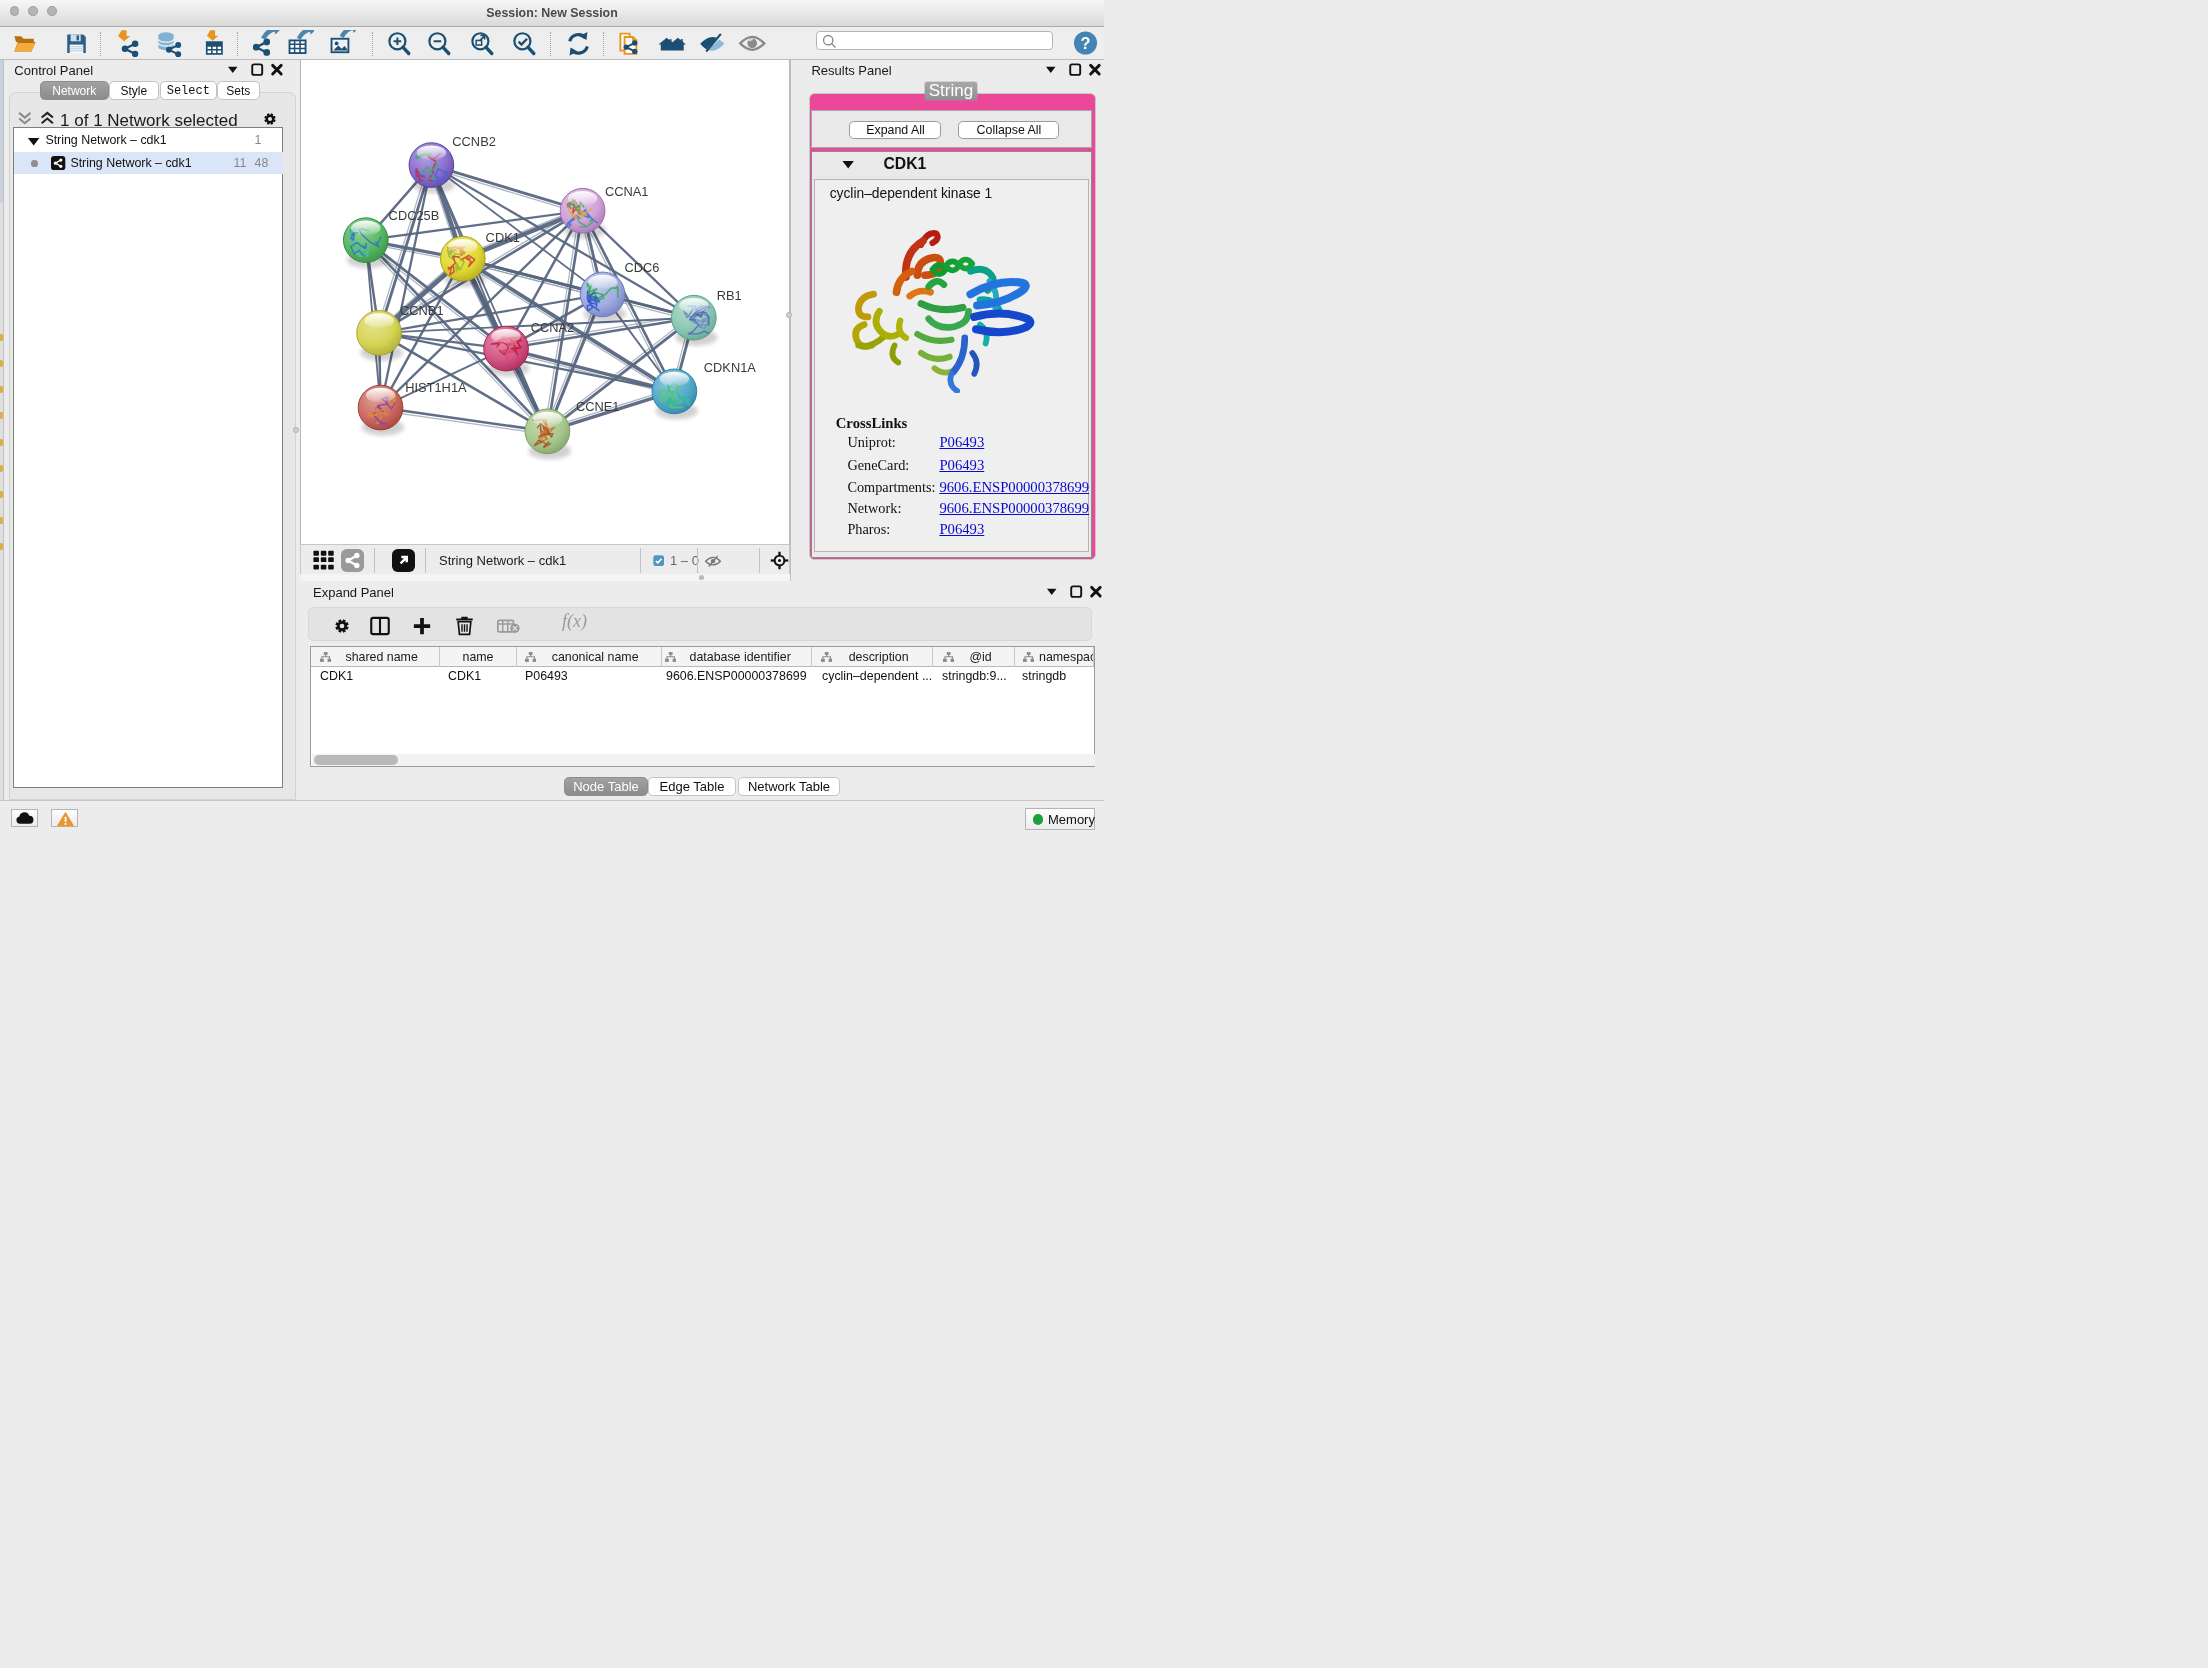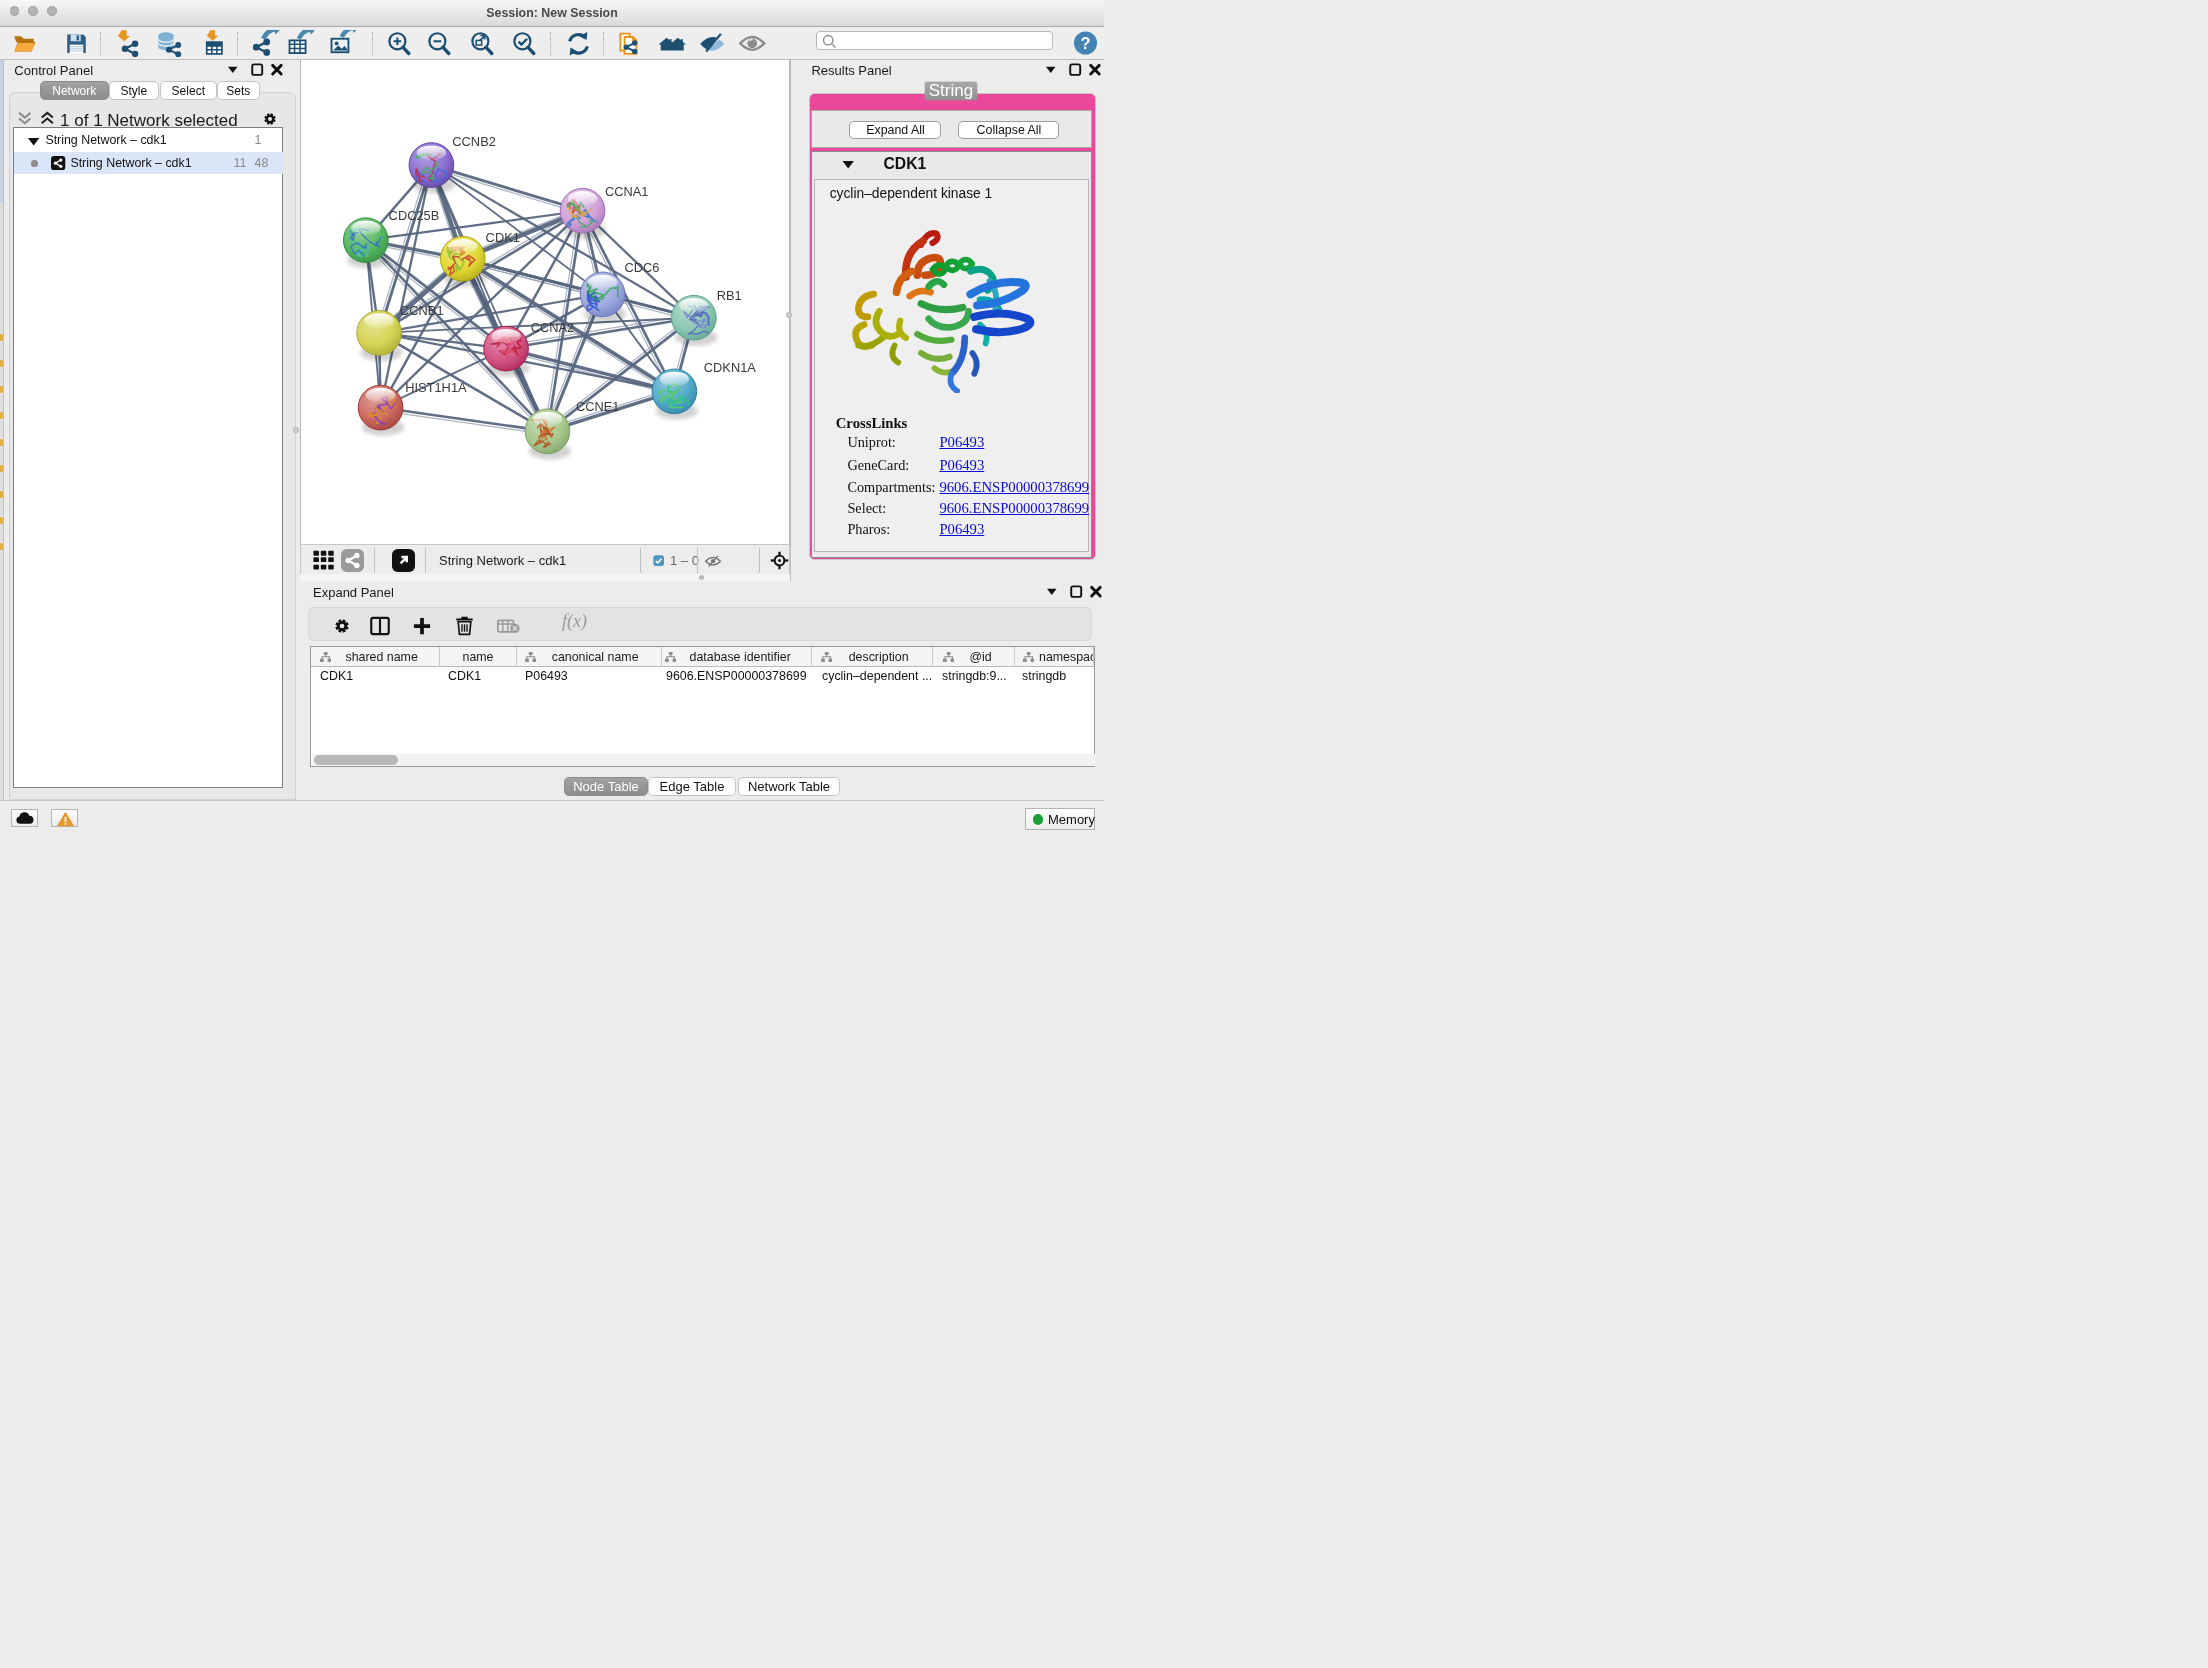--- a/index.html
+++ b/index.html
@@ -227,21 +227,21 @@
     <div id="controlpanel">
       <div class="paneltitle" style="left:9.5px;top:3.3px;">Control Panel</div>
       <svg class="panelbtns" style="left:222px;top:3.3px" width="59" height="13.3" viewBox="0 0 62 14">
         <path d="M1 4 l10 0 l-5 6.5 z" fill="#111"></path>
         <rect x="26.5" y="1.5" width="10.5" height="11" rx="2" fill="none" stroke="#111" stroke-width="2"></rect>
         <path d="M48 2.5 l9 9 M57 2.5 l-9 9" stroke="#111" stroke-width="3" stroke-linecap="round"></path>
       </svg>
       <div id="cp-tabs">
         <div class="tab sel" style="left:0px;width:69px;">Network</div>
         <div class="tab" style="left:69px;width:50px;">Style</div>
-        <div class="tab" style="left:120px;width:57px;">Select</div>
+        <div class="tab" style="left:120px;width:57px;font-family:Liberation Mono, monospace;">Select</div>
         <div class="tab" style="left:177px;width:43px;">Sets</div>
       </div>
       <div id="cp-body">
         <div id="cp-selbar">
           <svg style="position:absolute;left:2.9px;top:1px" width="42" height="15" viewBox="0 0 44 16">
             <path d="M3 2 l6 5 6-5 M3 8 l6 5 6-5" stroke="#8a8a8a" stroke-width="2.2" fill="none"></path>
             <path d="M27 13 l6-5 6 5 M27 7 l6-5 6 5" stroke="#222" stroke-width="2.2" fill="none"></path>
           </svg>
           <div style="position:absolute;left:0;width:100%;text-align:center;top:1px;">1 of 1 Network selected</div>
           <svg style="position:absolute;left:248px;top:0px" width="18" height="18" viewBox="0 0 19 19">
@@ -638,21 +638,21 @@
               <path d="M128 162 q-4 12 6 18" stroke="#3377dd" stroke-width="6" fill="none" stroke-linecap="round" stroke-linejoin="round"></path>
               <path d="M150 140 q8 10 2 22" stroke="#2455bb" stroke-width="6" fill="none" stroke-linecap="round" stroke-linejoin="round"></path>
             </svg>
             <div class="serif" style="position:absolute;left:20.4px;top:235px;font-size:14.7px;font-weight:bold;color:#111;">CrossLinks</div>
             <div class="xl-label serif" style="left:32px;top:254px;">Uniprot:</div>
             <div class="xl-link serif" style="left:124px;top:254px;">P06493</div>
             <div class="xl-label serif" style="left:32px;top:277px;">GeneCard:</div>
             <div class="xl-link serif" style="left:124px;top:277px;">P06493</div>
             <div class="xl-label serif" style="left:32px;top:299px;">Compartments:</div>
             <div class="xl-link serif" style="left:124px;top:299px;">9606.ENSP00000378699</div>
-            <div class="xl-label serif" style="left:32px;top:320px;">Select:</div>
+            <div class="xl-label serif" style="left:32px;top:320px;">Network:</div>
             <div class="xl-link serif" style="left:124px;top:320px;">9606.ENSP00000378699</div>
             <div class="xl-label serif" style="left:32px;top:341px;">Pharos:</div>
             <div class="xl-link serif" style="left:124px;top:341px;">P06493</div>
           </div>
         </div>
       </div>
     </div>
     <div id="tablepanel">
       <div class="paneltitle" style="left:13px;top:4.3px;">Expand Panel</div>
       <svg class="panelbtns" style="left:746px;top:4.3px" width="59" height="13.3" viewBox="0 0 62 14">

